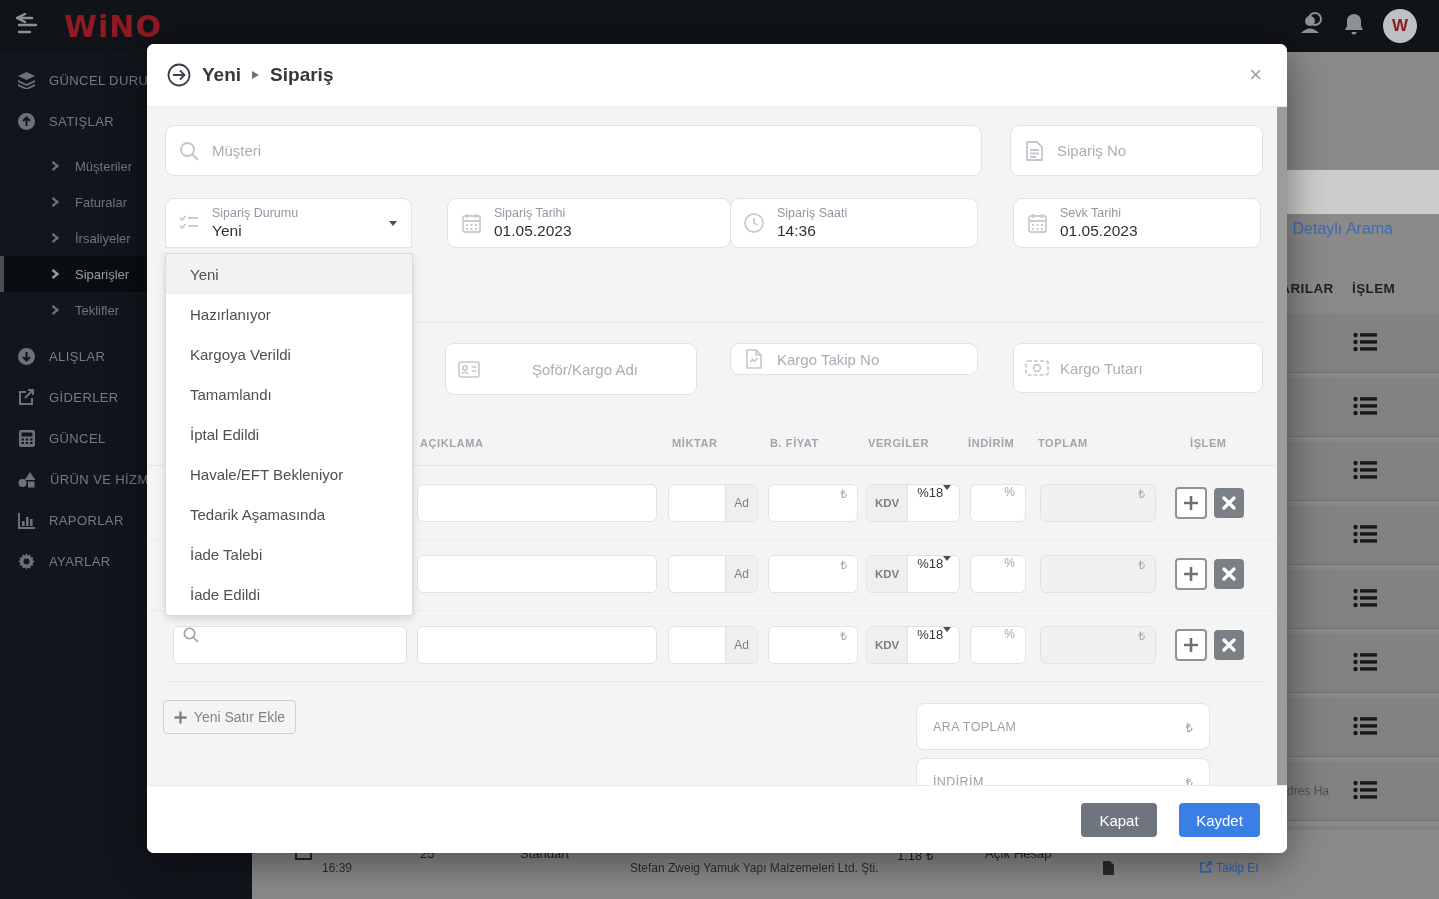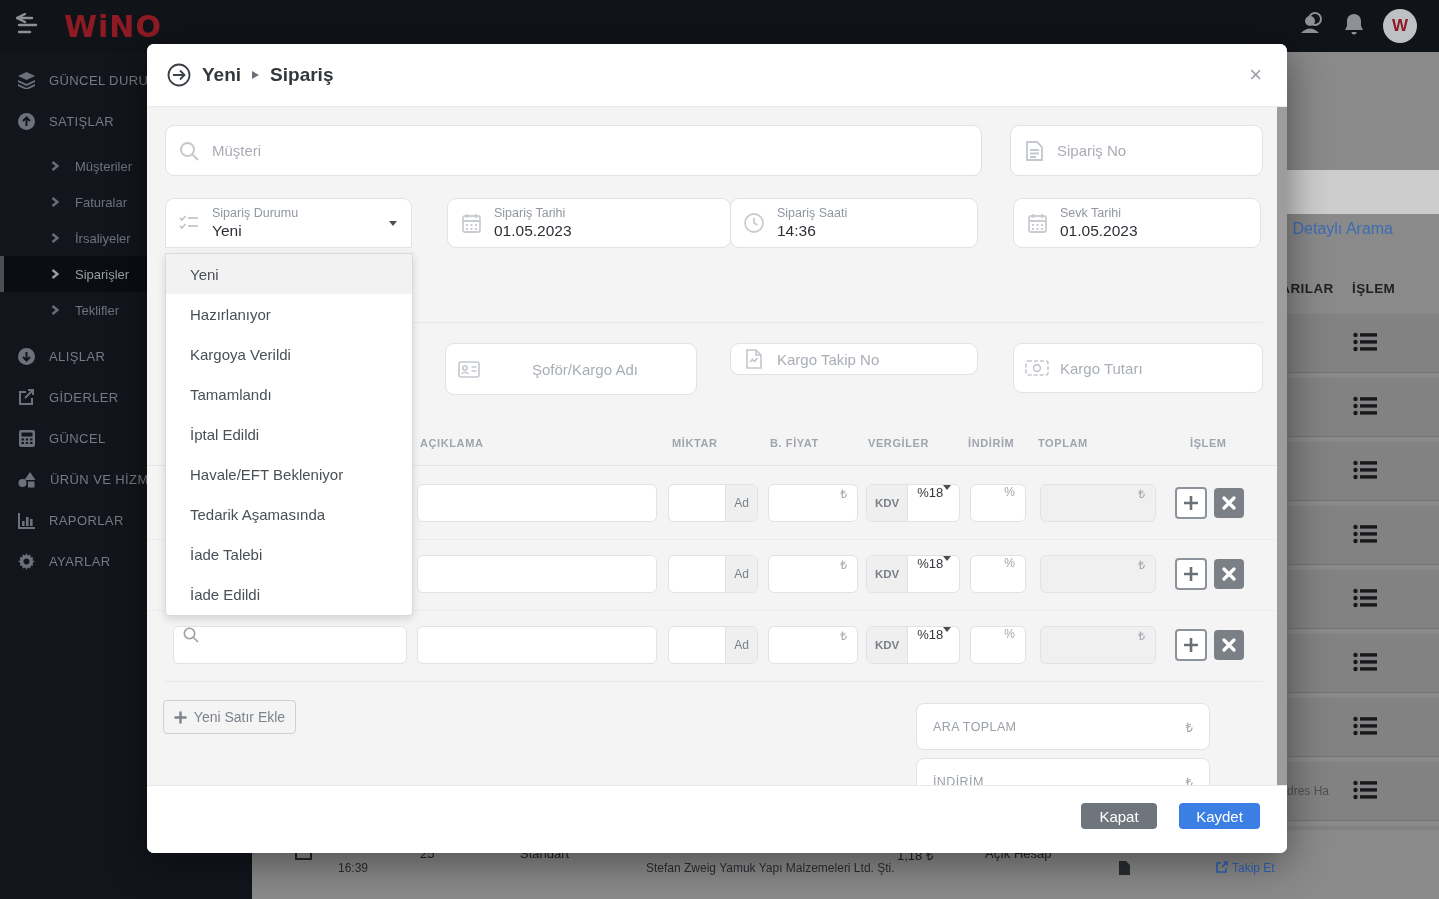--- a/index.html
+++ b/index.html
@@ -26,21 +26,21 @@
   .main-bg { position:absolute; left:252px; top:52px; width:1187px; height:847px; background:#8a8a8a; overflow:hidden; z-index:1; }
   .bg-search { position:absolute; left:828px; top:118px; width:540px; height:44px; background:#cdcdcd; border-radius:8px; }
   .bg-detayli { position:absolute; right:46px; top:168px; font-size:16px; color:#3c6cb4; cursor:pointer; }
   .bg-th { position:absolute; top:229px; font-size:13.5px; font-weight:bold; letter-spacing:.4px; color:#1e2023; white-space:nowrap; }
   .bg-rows { position:absolute; left:0; top:262px; width:1187px; }
   .bg-row { position:relative; height:59px; margin-bottom:5px; background:#828282; border-bottom:1px solid #747474; }
   .bg-row .list-ic { position:absolute; right:62px; top:17px; }
   .bg-row .adres { position:absolute; right:110px; top:22px; font-size:12px; color:#4e5256; display:flex; align-items:center; gap:4px; white-space:nowrap; }
   .bg-bottom { position:absolute; left:0; top:778px; width:1187px; height:69px; background:#8a8a8a; font-size:13px; color:#1f2125; }
   .bg-bottom .l1 { position:absolute; top:16px; white-space:nowrap; }
-  .bg-bottom .l2 { position:absolute; top:31px; font-size:12px; color:#2a2d31; white-space:nowrap;margin-left:16px; }
+  .bg-bottom .l2 { position:absolute; top:31px; font-size:12px; color:#2a2d31; white-space:nowrap; }
   .bg-bottom .takip { color:#2e62b8; display:inline-flex; align-items:flex-start; gap:4px; }
   .bg-checkbox { position:absolute; left:43px; top:13px; width:17px; height:17px; border:2px solid #26272b; background:transparent; }
 
   
   .modal { position:absolute; left:147px; top:44px; width:1140px; height:809px; background:#f4f4f5; border-radius:7px; box-shadow:0 8px 40px rgba(0,0,0,.45); z-index:10; }
   .modal-header { position:absolute; left:0; top:0; width:100%; height:63px; background:#fff; border-bottom:1px solid #ebebee; border-radius:7px 7px 0 0; display:flex; align-items:center; }
   .mh-title { display:flex; align-items:center; gap:11px; margin-left:20px; font-size:19px; font-weight:bold; color:#34383d; }
   .tri-sep { width:0; height:0; border-left:7px solid #6b7077; border-top:4.5px solid transparent; border-bottom:4.5px solid transparent; }
   .mh-close { margin-left:auto; margin-right:25px; font-size:22px; color:#9aa0a6; cursor:pointer; line-height:1; }
   .modal-body { position:absolute; left:0; top:63px; width:100%; height:678px; overflow:hidden; }
@@ -79,21 +79,21 @@
   .taxval { font-size:13px; color:#33373c; margin-left:9px; }
   .btn-plus { position:absolute; width:32px; height:32px; background:#fff; border:2px solid #8d939b; border-radius:4px; color:#6a7077; display:flex; align-items:center; justify-content:center; cursor:pointer; }
   .btn-x { position:absolute; width:30px; height:30px; background:#7b8086; border-radius:4px; color:#fff; display:flex; align-items:center; justify-content:center; cursor:pointer; }
   .sicon-search { color:#9aa0a8; flex:0 0 34px; display:flex; justify-content:center; }
 
   .btn-addrow { position:absolute; left:16px; top:593px; width:133px; height:34px; border:1px solid #cfcfd4; border-radius:4px; background:transparent; color:#7d838b; font-size:14px; display:flex; align-items:center; justify-content:center; gap:7px; cursor:pointer; font-family:inherit; }
   .total-box { position:absolute; left:769px; width:294px; height:47px; background:#fff; border:1px solid #e2e2e5; border-radius:8px; display:flex; align-items:center; padding:0 16px; }
   .total-box .tl { font-size:12.5px; color:#9aa0a8; letter-spacing:.4px; }
   .total-box .cur { margin-left:auto; font-size:13px; color:#a0a5ad; }
 
-  .btn { border:none; border-radius:4px; height:26px; color:#fff; font-size:15px; cursor:pointer; font-family:inherit; }
+  .btn { border:none; border-radius:4px; height:34px; color:#fff; font-size:15px; cursor:pointer; font-family:inherit; }
   .btn-kapat { position:absolute; right:130px; top:17px; width:76px; background:#6e757d; }
   .btn-kaydet { position:absolute; right:27px; top:17px; width:81px; background:#3b7fe4; }
 </style>
 </head>
 <body>
 
 <div class="topbar">
   <span class="menu-toggle">
     <svg width="30" height="22" viewBox="0 0 30 22" fill="none" stroke="#8d9196" stroke-width="2.4" stroke-linecap="round">
         <path d="M8 4 H28 M2 4 L8 1 M2 4 L8 7" stroke="none"></path>

